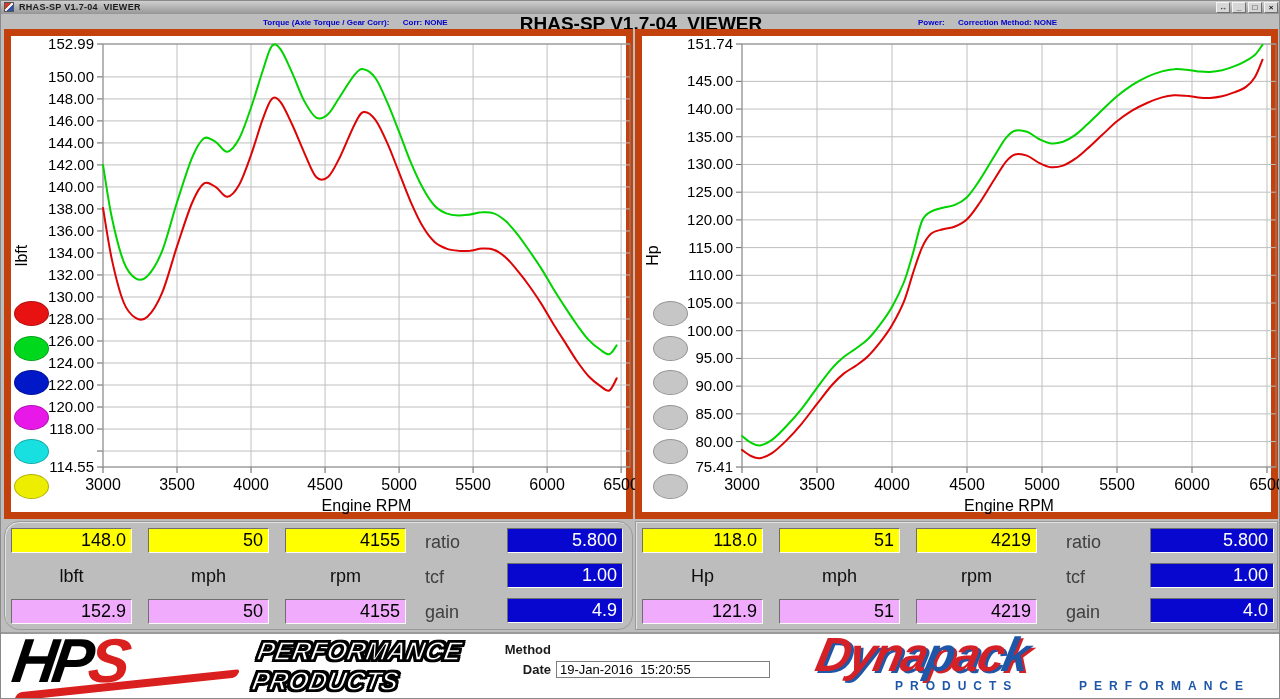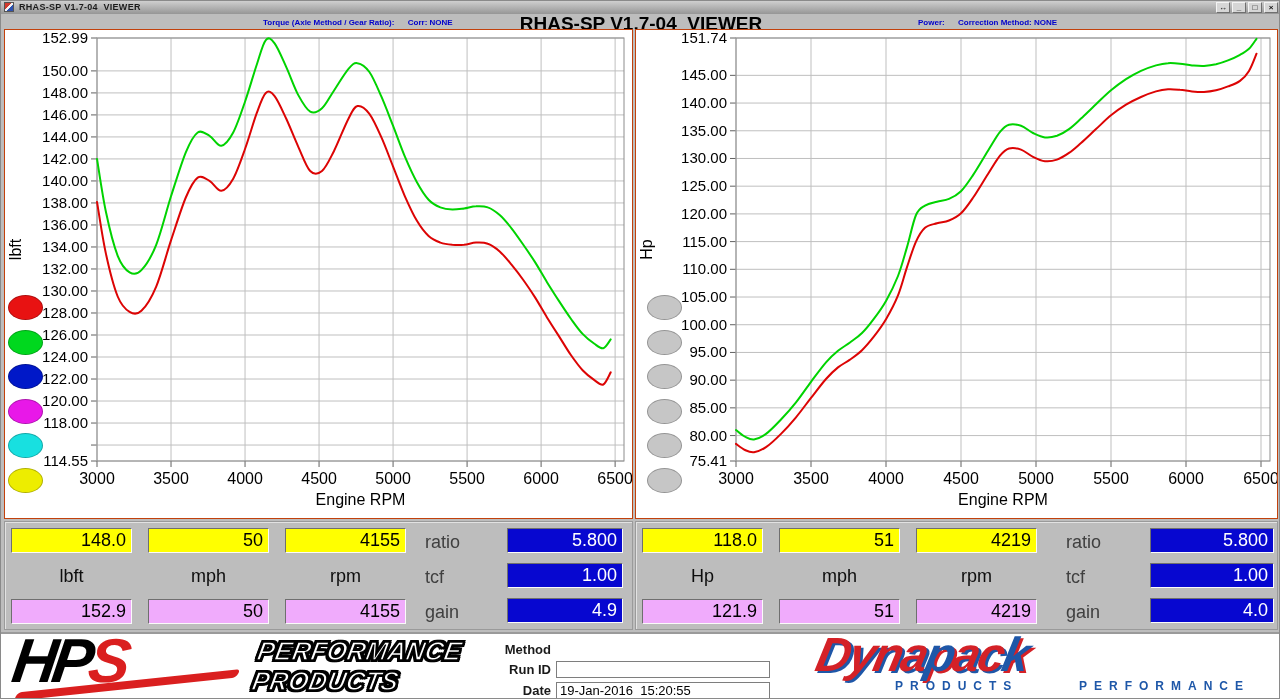--- a/index.html
+++ b/index.html
@@ -19,36 +19,36 @@
            border-color:#f4f4f4 #6f6f6f #6f6f6f #f4f4f4;font-size:8px;line-height:9px;
            text-align:center;color:#111;box-sizing:border-box;font-weight:bold;}
   
   .header-strip{position:absolute;left:0;top:13px;width:1280px;height:15px;overflow:hidden;}
   .main-title{position:absolute;left:0;top:-1px;width:100%;text-align:center;font-size:19px;
               font-weight:600;color:#000;white-space:pre;}
   .caption{position:absolute;top:4px;font-size:8px;font-weight:bold;color:#0000cc;white-space:pre;}
   .caption.torque{left:262px;}
   .caption.power{left:917px;}
   
-  .chart-panel{position:absolute;top:28px;height:490px;background:#fff;border:1px solid #c2410c;
+  .chart-panel{position:absolute;top:28px;height:490px;background:#fff;border:7px solid #c2410c;
                box-sizing:border-box;}
   .chart-panel.left{left:3px;width:629px;}
   .chart-panel.right{left:634px;width:643px;}
   svg{position:absolute;left:0;top:0;}
   svg text{font-family:"Liberation Sans",sans-serif;fill:#000;}
   .ytick{font-size:15px;}
   .xtick{font-size:16px;}
   .axislabel{font-size:16px;}
   .legend-strip{position:absolute;top:0;width:36px;height:100%;}
   .run-btn{position:absolute;width:35px;height:25px;border-radius:50%;border:1px solid rgba(0,0,0,.25);
            box-sizing:border-box;}
   
   .readout{position:absolute;top:520px;height:109px;background:#bdbdbd;border:1px solid #9a9a9a;
            box-sizing:border-box;box-shadow:inset 1px 1px 0 #e2e2e2;}
-  .readout.left{left:3px;width:629px;}
+  .readout.left{left:3px;width:629px;border-radius:15px;}
   .readout.right{left:634px;width:643px;}
   .rfield{position:absolute;width:121px;height:25px;line-height:23px;font-size:18px;
           text-align:right;padding-right:5px;box-sizing:border-box;border:1px solid;
           border-color:#6f6f6f #fafafa #fafafa #6f6f6f;color:#000;}
   .rfield.yellow{background:#ffff00;}
   .rfield.green{background:#f0abfc;}
   .rfield.blue{background:#0707d0;color:#fff;}
   .runit{position:absolute;width:121px;height:25px;line-height:25px;font-size:18px;
          text-align:center;color:#0d0d0d;}
   .plabel{position:absolute;font-size:18px;color:#404040;}
@@ -93,21 +93,21 @@
     <div class="win-controls">
       <div class="win-btn">↔</div>
       <div class="win-btn">_</div>
       <div class="win-btn">□</div>
       <div class="win-btn">×</div>
     </div>
   </div>
 
   <div class="header-strip">
     <div class="main-title">RHAS-SP V1.7-04  VIEWER</div>
-    <div class="caption torque">Torque (Axle Method / Gear Ratio):      Corr: NONE</div>
+    <div class="caption torque">Torque (Axle Torque / Gear Corr):      Corr: NONE</div>
     <div class="caption power">Power:      Correction Method: NONE</div>
   </div>
 
   <div class="chart-panel left">
     <div class="legend-strip" style="left:3px">
         <div class="run-btn" style="background: rgb(232, 18, 18); left: 0px; top: 265px;"></div>
         <div class="run-btn" style="background: rgb(0, 216, 30); left: 0px; top: 299.5px;"></div>
         <div class="run-btn" style="background: rgb(0, 24, 200); left: 0px; top: 334px;"></div>
         <div class="run-btn" style="background: rgb(232, 24, 232); left: 0px; top: 368.5px;"></div>
         <div class="run-btn" style="background: rgb(24, 224, 224); left: 0px; top: 403px;"></div>
@@ -344,24 +344,20 @@
     <div class="hps-tagline">
       <div>PERFORMANCE</div>
       <div>PRODUCTS</div>
     </div>
 
     <div class="meta-fields">
       <div class="meta-row">
         <div class="meta-label">Method</div>
       </div>
       <div class="meta-row">
-        <div class="meta-label">Run ID</div>
-        <input class="meta-input" readonly="" value="" style="">
-      </div>
-      <div class="meta-row">
         <div class="meta-label">Date</div>
         <input class="meta-input" readonly="" value="19-Jan-2016  15:20:55" style="">
       </div>
     </div>
 
     <div class="dynapack">
       <div class="dyna-word"><span class="r">D</span><span class="r">y</span><span class="r">n</span><span class="r">a</span><span class="b">p</span><span class="r">a</span><span class="r">c</span><span class="b">k</span></div>
       <div class="dyna-sub chassis">PRODUCTS</div>
       <div class="dyna-sub dynos">PERFORMANCE</div>
     </div>

